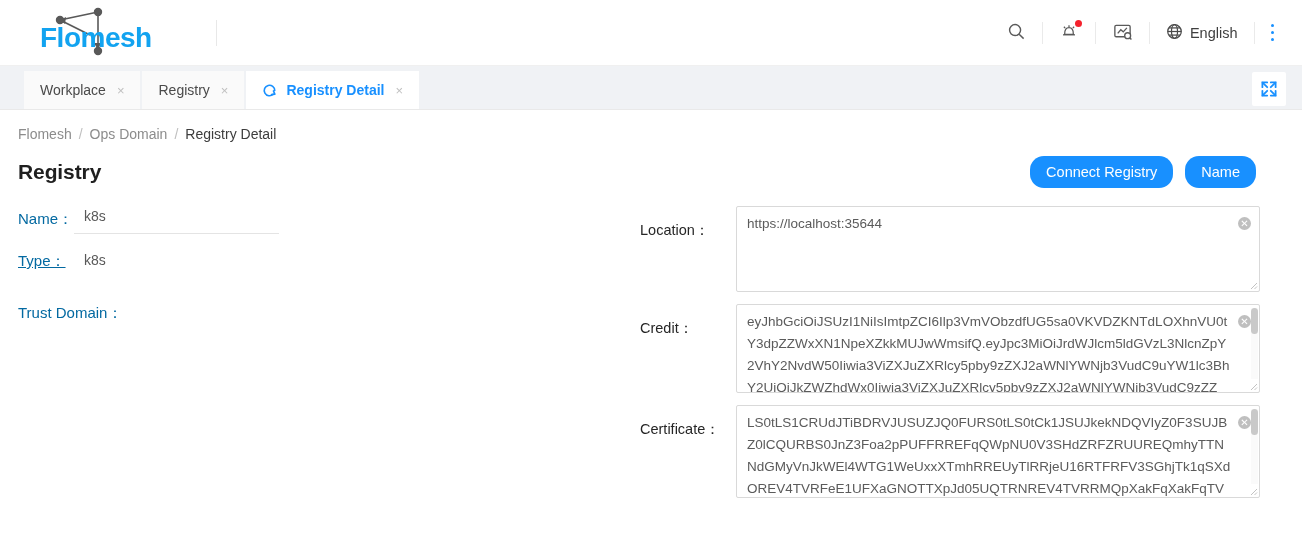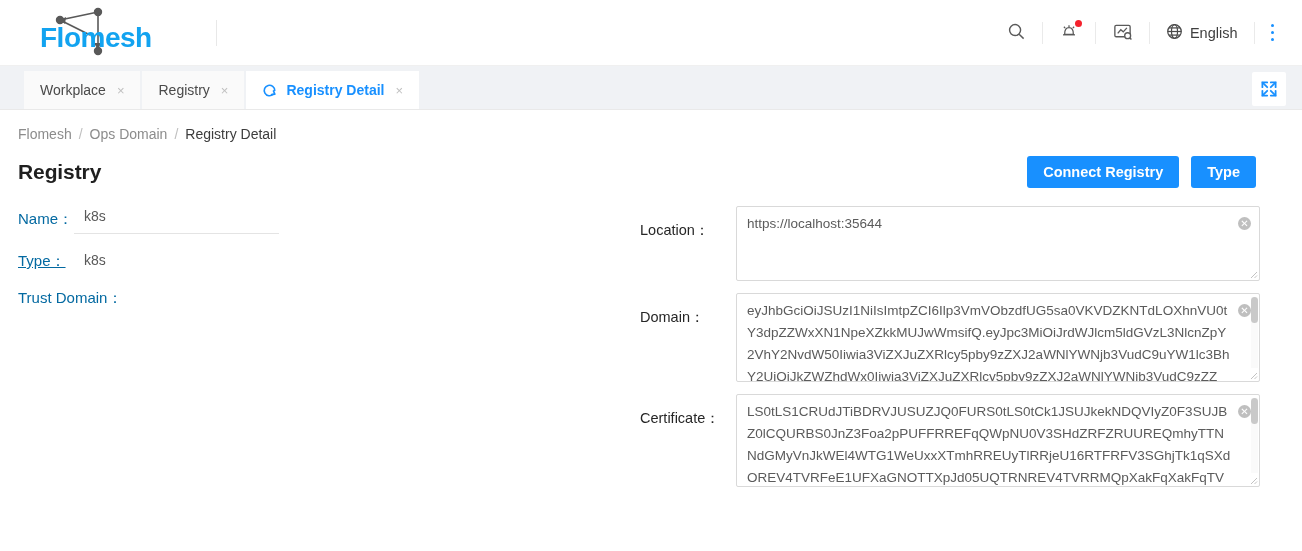--- a/index.html
+++ b/index.html
@@ -70,22 +70,22 @@
   .breadcrumb .crumb.last { color:#3d3d3d; cursor:default; }
   .breadcrumb .sep { color:#bfbfbf; }
 
   .titlerow {
     display:flex; align-items:center; justify-content:space-between;
     padding:14px 46px 0 18px;
   }
   .page-title { font-size:21px; font-weight:bold; color:#1f1f1f; letter-spacing:-0.1px; }
   .actions { display:flex; gap:12px; }
   .btn {
-    background:#1890ff; color:#fff; border:none; border-radius:3px;
-    font-size:14.5px; font-weight:bold; padding:0 16px; height:32px;
+    background:#1890ff; color:#fff; border:none; border-radius:14px;
+    font-size:14.5px; font-weight:normal; padding:0 16px; height:32px;
     cursor:pointer; font-family:"Liberation Sans", sans-serif;
     display:flex; align-items:center;
   }
 
   
   .form { display:flex; padding:18px 0 0 0; }
   .col-left { width:640px; padding-left:18px; }
   .col-right { width:662px; padding-right:42px; }
 
   .frow { display:flex; align-items:flex-start; margin-bottom:14px; }
@@ -93,42 +93,42 @@
     font-size:15px; color:#0369a1; white-space:nowrap; padding-top:4px;
   }
   .fval-underline {
     border-bottom:1px solid #e4e4e4; padding:2px 4px 7px 10px;
     font-size:14px; color:#595959; min-height:28px;
   }
   .fval-plain { padding:4px 4px 0 10px; font-size:14px; color:#595959; }
 
   .name-label { width:56px; }
   .type-label { width:56px;text-decoration:underline; }
-  .trust-label { width:110px; }
+  .trust-label { width:110px;margin-top:15px; }
   .dash-label  { width:133px; }
 
   .name-val  { width:205px; }
   .trust-val { width:300px; }
   .dash-val  { width:90px; }
 
   
   .rrow { display:flex; align-items:flex-start; margin-bottom:12px; }
   .rlabel {
     font-size:14.5px; color:#262626; white-space:nowrap; 
     padding-top:7px; width:84px;margin-top:8px;
   }
   .ta-wrap { position:relative; margin-left:12px; flex:1; }
   .ta {
     width:100%; border:1px solid #d9d9d9; border-radius:2px;
     background:#fff; font-family:"Liberation Sans", sans-serif;
     font-size:13.5px; color:#5b5b5b; line-height:22px;
     padding:6px 26px 6px 10px; resize:none; outline:none; overflow:hidden;
     word-break:break-all; white-space:pre-wrap;
   }
-  .ta-location { height:75px; }
+  .ta-location { height:86px; }
   .ta-credit { height:89px; }
   .ta-cert { height:93px; }
   .clear-x {
     position:absolute; right:9px; top:11px; width:13px; height:13px;
     border-radius:50%; background:#bfbfbf; color:#fff; font-size:10px;
     display:flex; align-items:center; justify-content:center; cursor:pointer;
     line-height:1;
   }
   .resize-grip {
     position:absolute; right:2px; bottom:2px; width:10px; height:10px;
@@ -272,21 +272,21 @@
     <span class="sep">/</span>
     <span class="crumb">Ops Domain</span>
     <span class="sep">/</span>
     <span class="crumb last">Registry Detail</span>
   </div>
 
   <div class="titlerow">
     <div class="page-title">Registry</div>
     <div class="actions">
       <button class="btn">Connect Registry</button>
-      <button class="btn">Type</button>
+      <button class="btn">Name</button>
     </div>
   </div>
 
   <div class="form">
 
     <div class="col-left">
 
       <div class="frow">
         <div class="flabel name-label">Name：</div>
         <div class="fval-underline name-val">k8s</div>
@@ -311,21 +311,21 @@
           <div class="ta ta-location">https://localhost:35644</div>
           <div class="clear-x">✕</div>
           <svg class="resize-grip" viewBox="0 0 10 10">
             <line x1="9" y1="3" x2="3" y2="9" stroke="#bbb" stroke-width="0.9"></line>
             <line x1="9" y1="6.5" x2="6.5" y2="9" stroke="#bbb" stroke-width="0.9"></line>
           </svg>
         </div>
       </div>
 
       <div class="rrow">
-        <div class="rlabel">Domain：</div>
+        <div class="rlabel">Credit：</div>
         <div class="ta-wrap">
           <div class="ta ta-credit">eyJhbGciOiJSUzI1NiIsImtpZCI6Ilp3VmVObzdfUG5sa0VKVDZKNTdLOXhnVU0tY3dpZZWxXN1NpeXZkkMUJwWmsifQ.eyJpc3MiOiJrdWJlcm5ldGVzL3NlcnZpY2VhY2NvdW50Iiwia3ViZXJuZXRlcy5pby9zZXJ2aWNlYWNjb3VudC9uYW1lc3BhY2UiOiJkZWZhdWx0Iiwia3ViZXJuZXRlcy5pby9zZXJ2aWNlYWNjb3VudC9zZZ</div>
           <div class="scrollbar-track"></div>
           <div class="scrollbar-thumb"></div>
           <div class="clear-x">✕</div>
           <svg class="resize-grip" viewBox="0 0 10 10">
             <line x1="9" y1="3" x2="3" y2="9" stroke="#bbb" stroke-width="0.9"></line>
             <line x1="9" y1="6.5" x2="6.5" y2="9" stroke="#bbb" stroke-width="0.9"></line>
           </svg>
         </div>

